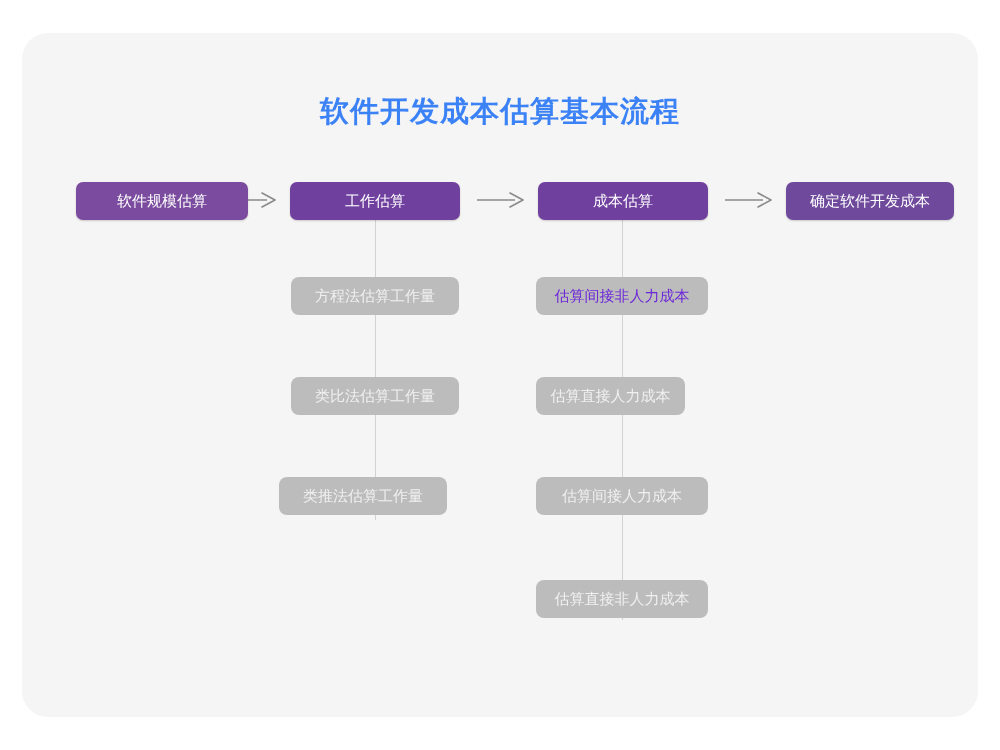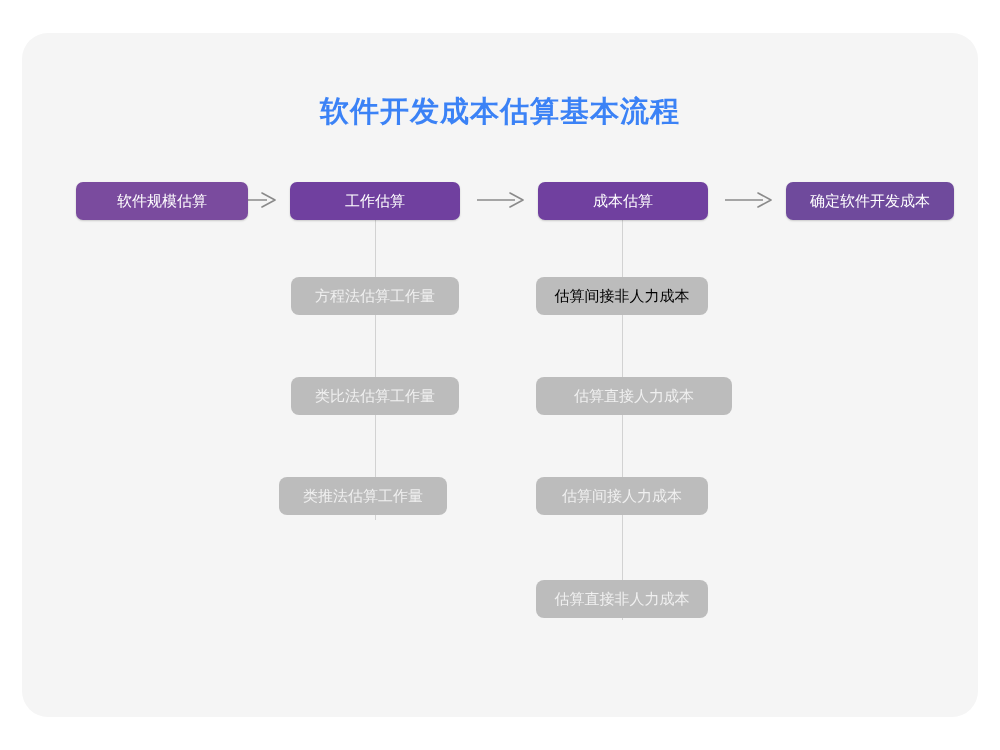--- a/index.html
+++ b/index.html
@@ -130,24 +130,24 @@
       </div>
       <div class="node node-sub" style="left: 291px; top: 377px; width: 168px; background: rgb(188, 188, 188); color: rgb(240, 240, 240);">
         <span>类比法估算工作量</span>
       </div>
       <div class="node node-sub" style="left: 279px; top: 477px; width: 168px; background: rgb(188, 188, 188); color: rgb(240, 240, 240);">
         <span>类推法估算工作量</span>
       </div>
       <div class="node node-stage" style="left: 538px; top: 182px; width: 170px; background: rgb(112, 64, 159);">
         <span>成本估算</span>
       </div>
-      <div class="node node-sub" style="left: 536px; top: 277px; width: 172px; background: rgb(188, 188, 188); color: #000000;">
+      <div class="node node-sub" style="left: 536px; top: 277px; width: 172px; background: rgb(188, 188, 188); color: #6d28d9;">
         <span>估算间接非人力成本</span>
       </div>
-      <div class="node node-sub" style="left: 536px; top: 377px; width: 196px; background: rgb(188, 188, 188); color: rgb(240, 240, 240);">
+      <div class="node node-sub" style="left: 536px; top: 377px; width: 149px; background: rgb(188, 188, 188); color: rgb(240, 240, 240);">
         <span>估算直接人力成本</span>
       </div>
       <div class="node node-sub" style="left: 536px; top: 477px; width: 172px; background: rgb(188, 188, 188); color: rgb(240, 240, 240);">
         <span>估算间接人力成本</span>
       </div>
       <div class="node node-sub" style="left: 536px; top: 580px; width: 172px; background: rgb(188, 188, 188); color: rgb(240, 240, 240); text-align: right;">
         <span>估算直接非人力成本</span>
       </div>
       <div class="node node-stage" style="left: 786px; top: 182px; width: 168px; background: rgb(111, 74, 156);">
         <span>确定软件开发成本</span>

